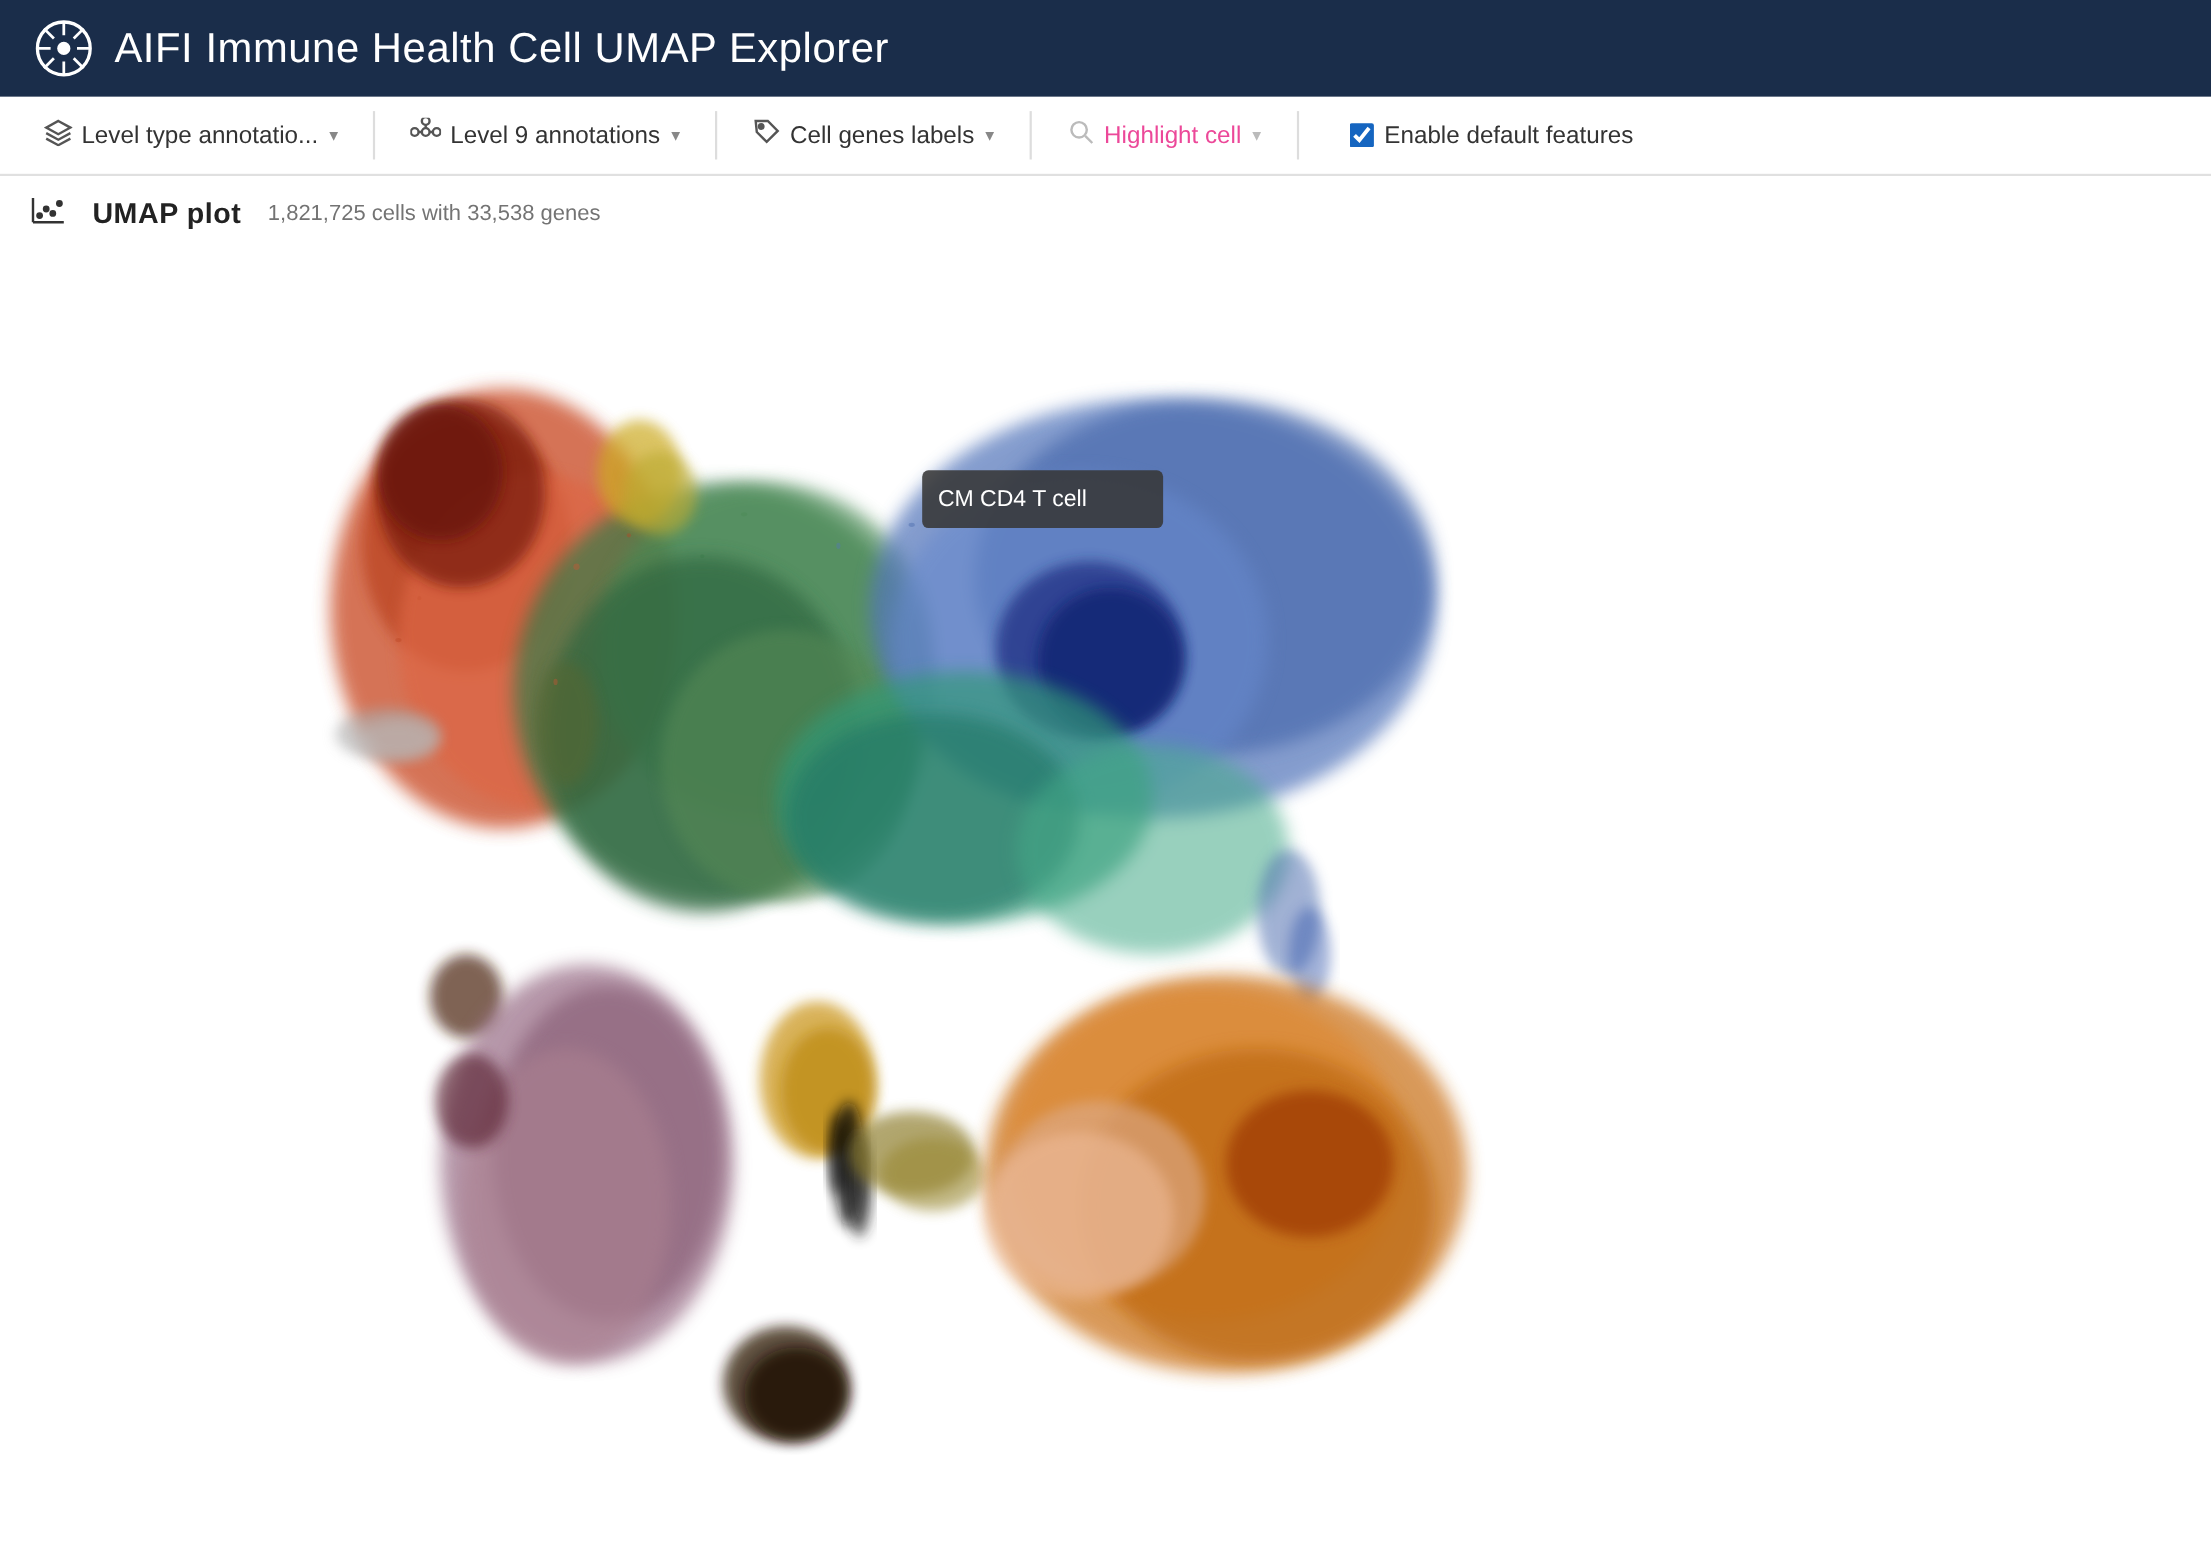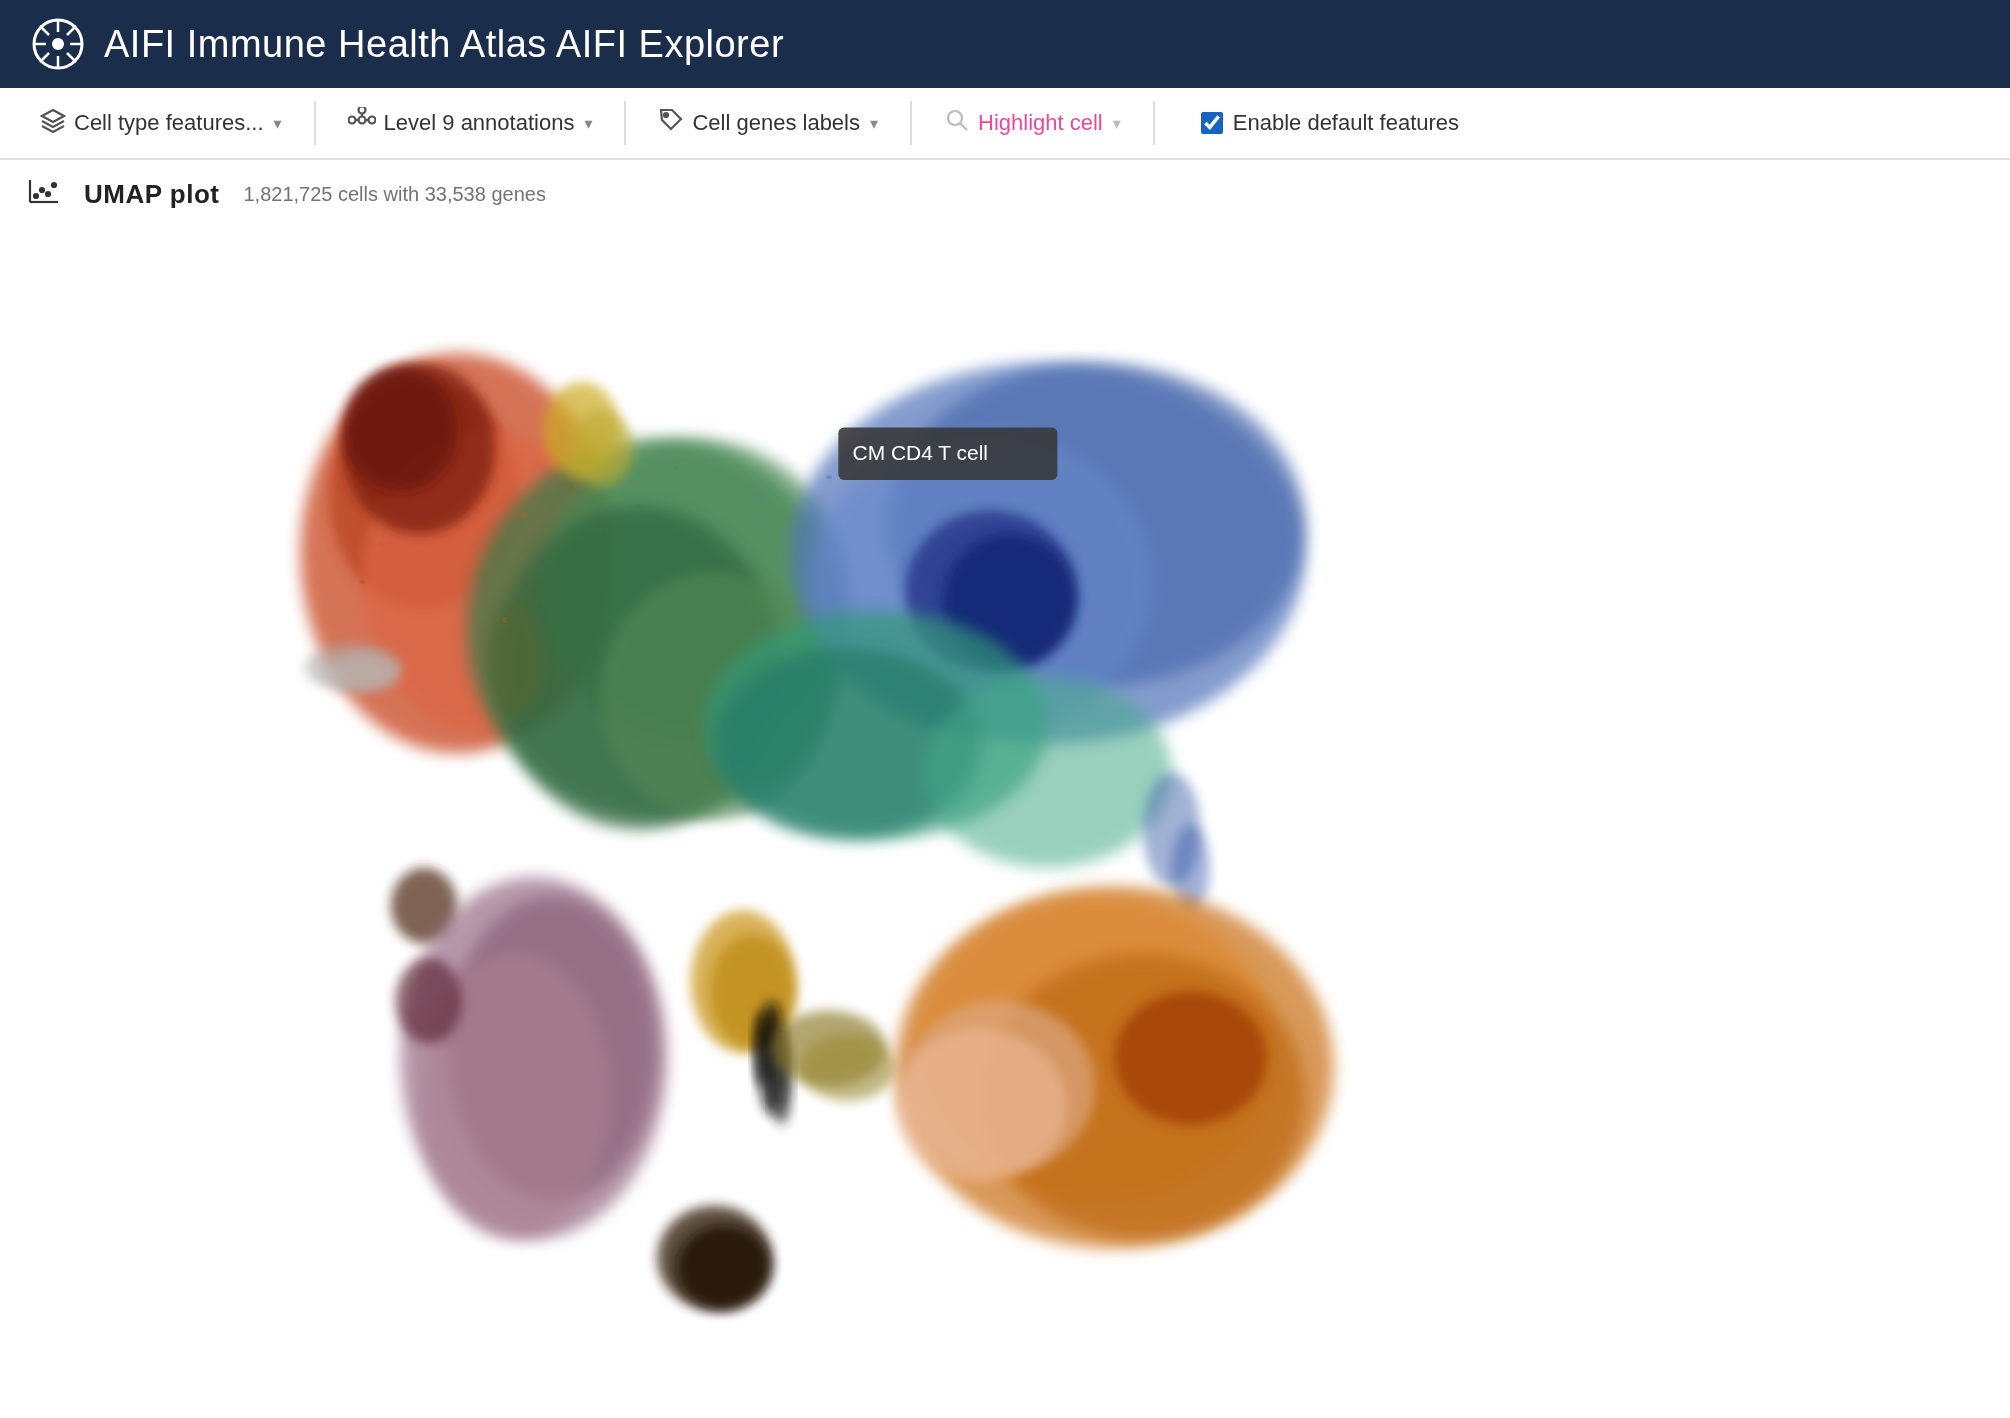--- a/index.html
+++ b/index.html
@@ -131,34 +131,34 @@
     <circle cx="26" cy="26" r="6" fill="white"></circle>
     <line x1="26" y1="2" x2="26" y2="14" stroke="white" stroke-width="2.5"></line>
     <line x1="26" y1="38" x2="26" y2="50" stroke="white" stroke-width="2.5"></line>
     <line x1="2" y1="26" x2="14" y2="26" stroke="white" stroke-width="2.5"></line>
     <line x1="38" y1="26" x2="50" y2="26" stroke="white" stroke-width="2.5"></line>
     <line x1="8" y1="8" x2="17" y2="17" stroke="white" stroke-width="2.5"></line>
     <line x1="35" y1="35" x2="44" y2="44" stroke="white" stroke-width="2.5"></line>
     <line x1="44" y1="8" x2="35" y2="17" stroke="white" stroke-width="2.5"></line>
     <line x1="8" y1="44" x2="17" y2="35" stroke="white" stroke-width="2.5"></line>
   </svg>
-  <h1>AIFI Immune Health Atlas AIFI Explorer</h1>
+  <h1>AIFI Immune Health Cell UMAP Explorer</h1>
 </div>
 
 <div id="toolbar">
 
   <div class="toolbar-item">
     <span class="item-icon">
       <svg width="26" height="26" viewBox="0 0 26 26" fill="none" stroke="#555" stroke-width="2.2">
         <polygon points="13,3 24,9 13,15 2,9"></polygon>
         <polyline points="2,14 13,20 24,14"></polyline>
         <polyline points="2,19 13,25 24,19"></polyline>
       </svg>
     </span>
-    <span>Cell type features...</span>
+    <span>Level type annotatio...</span>
     <span class="chevron">▾</span>
   </div>
 
   <div class="toolbar-divider"></div>
 
   <div class="toolbar-item">
     <span class="item-icon">
       <svg width="28" height="26" viewBox="0 0 28 26" fill="none" stroke="#555" stroke-width="2.2">
         <circle cx="14" cy="13" r="3.5"></circle>
         <circle cx="4" cy="13" r="3.5"></circle>

